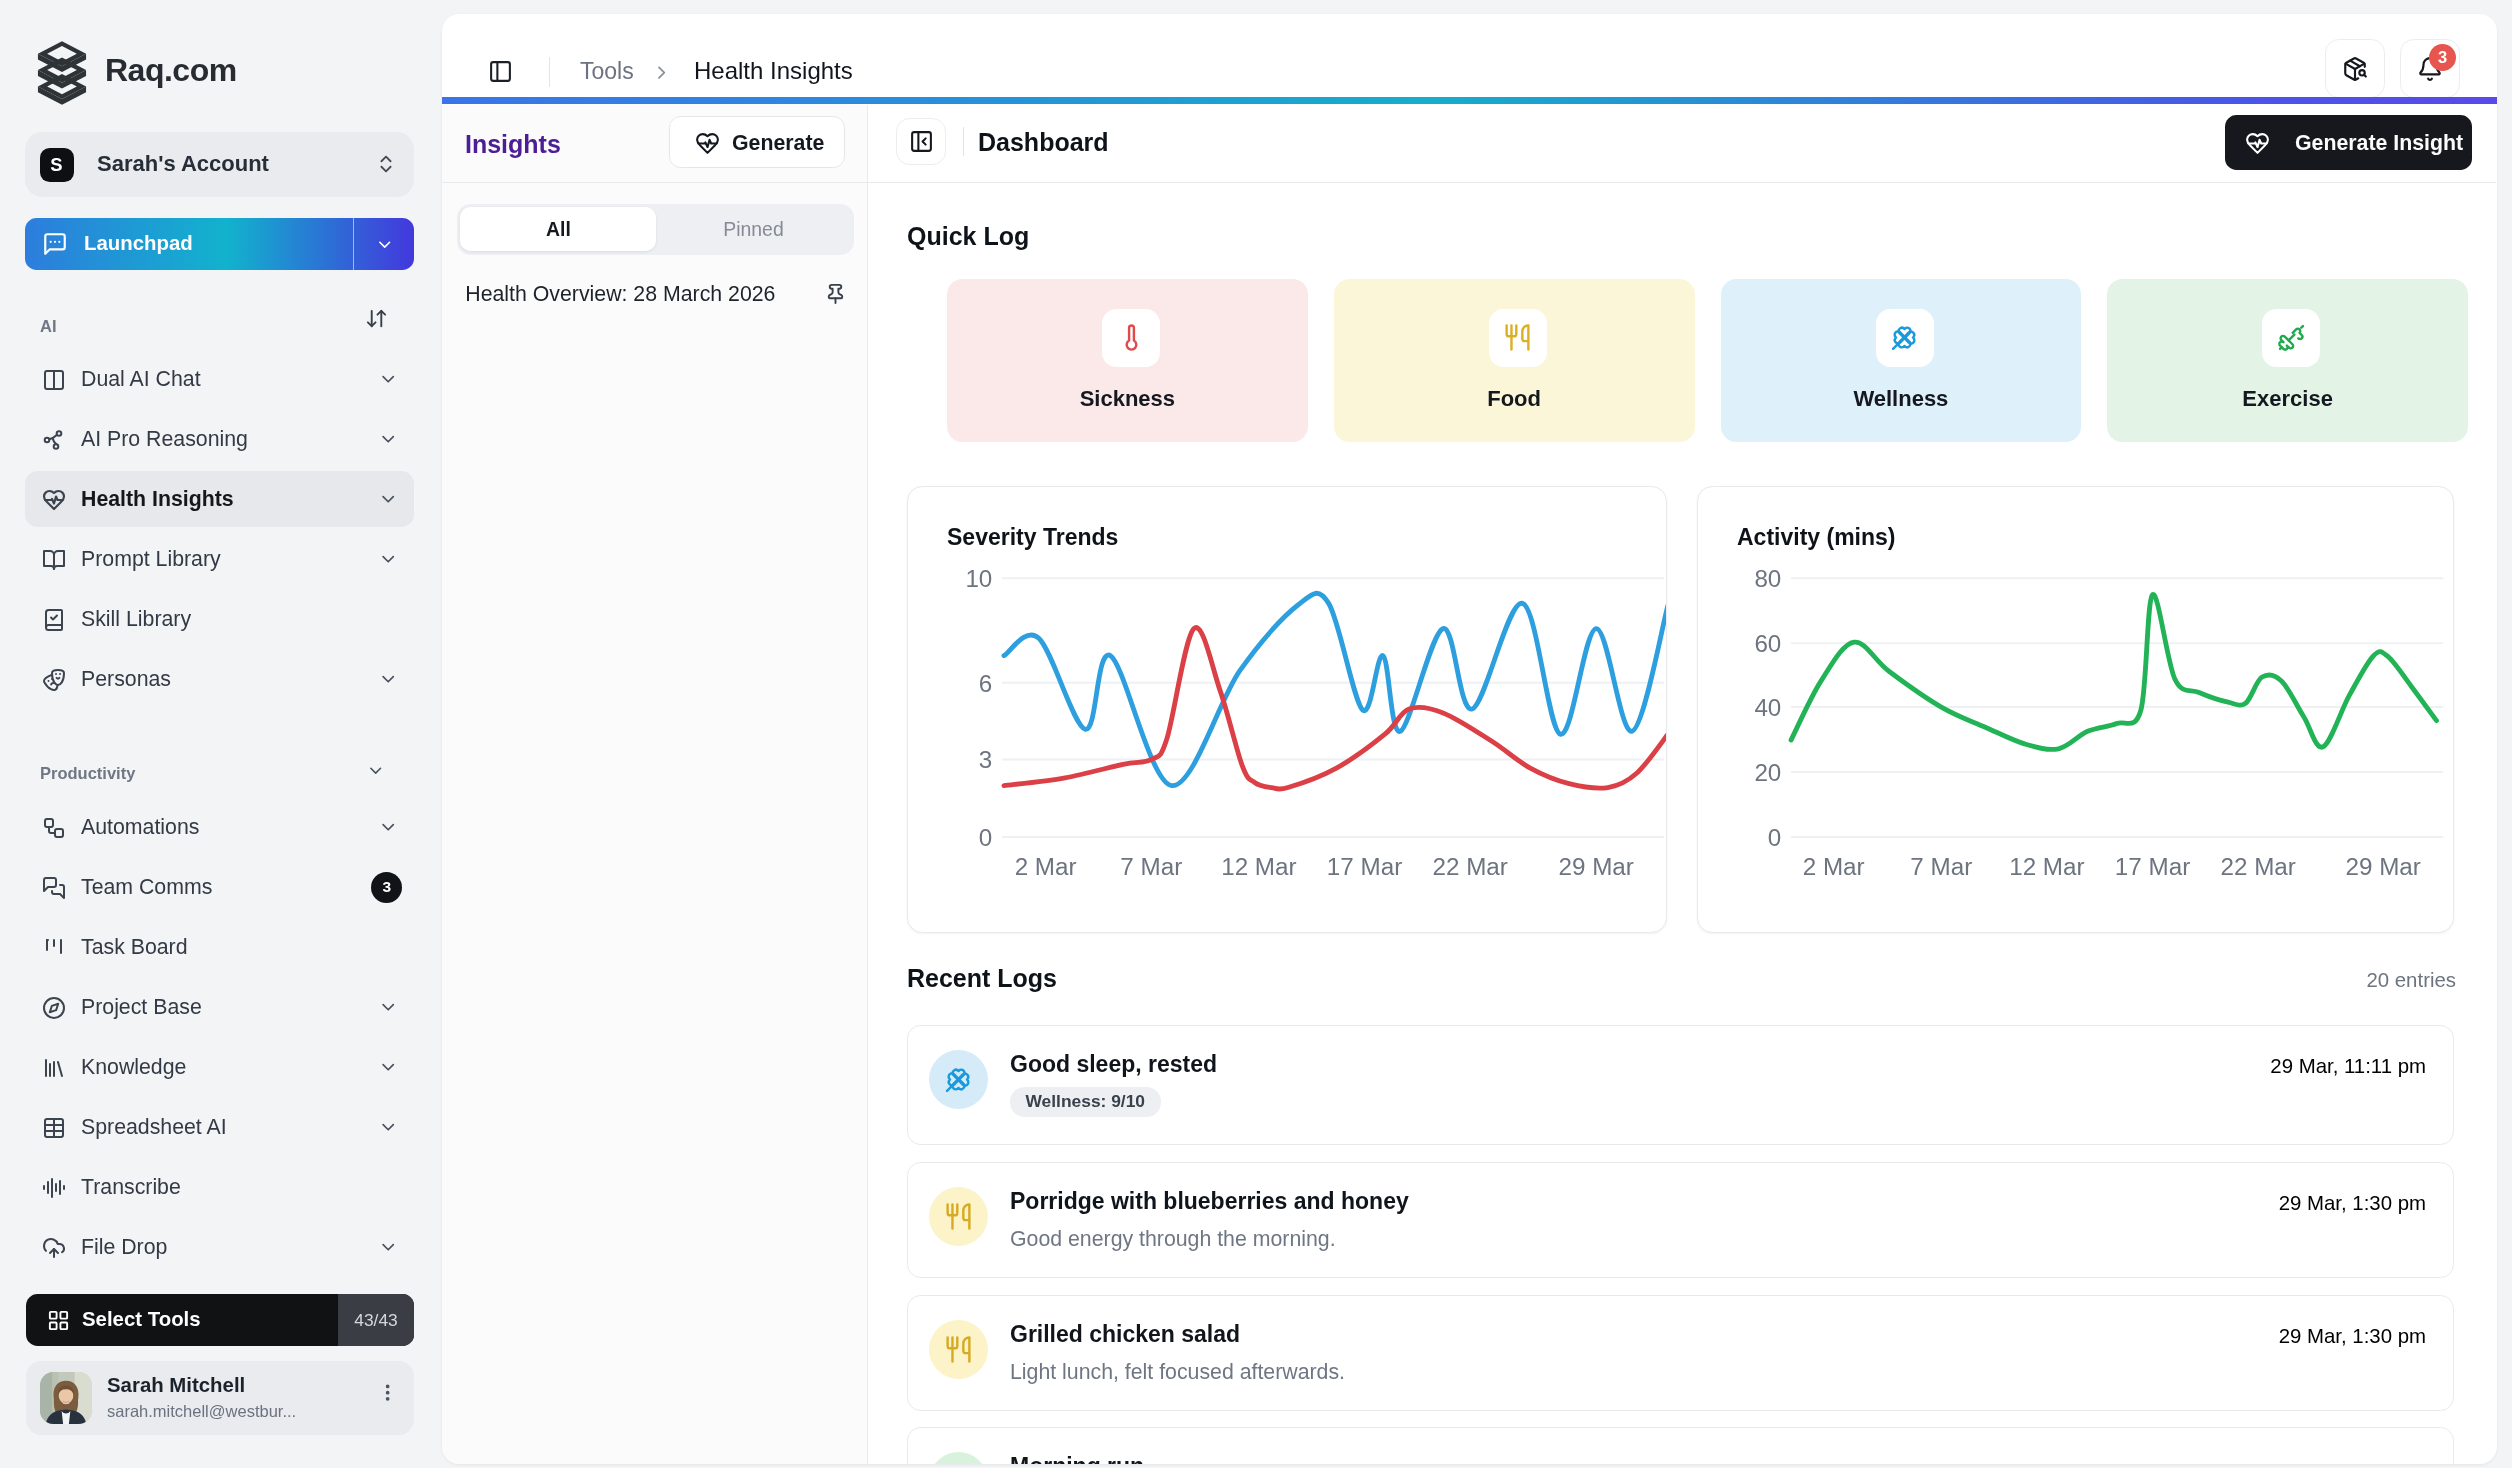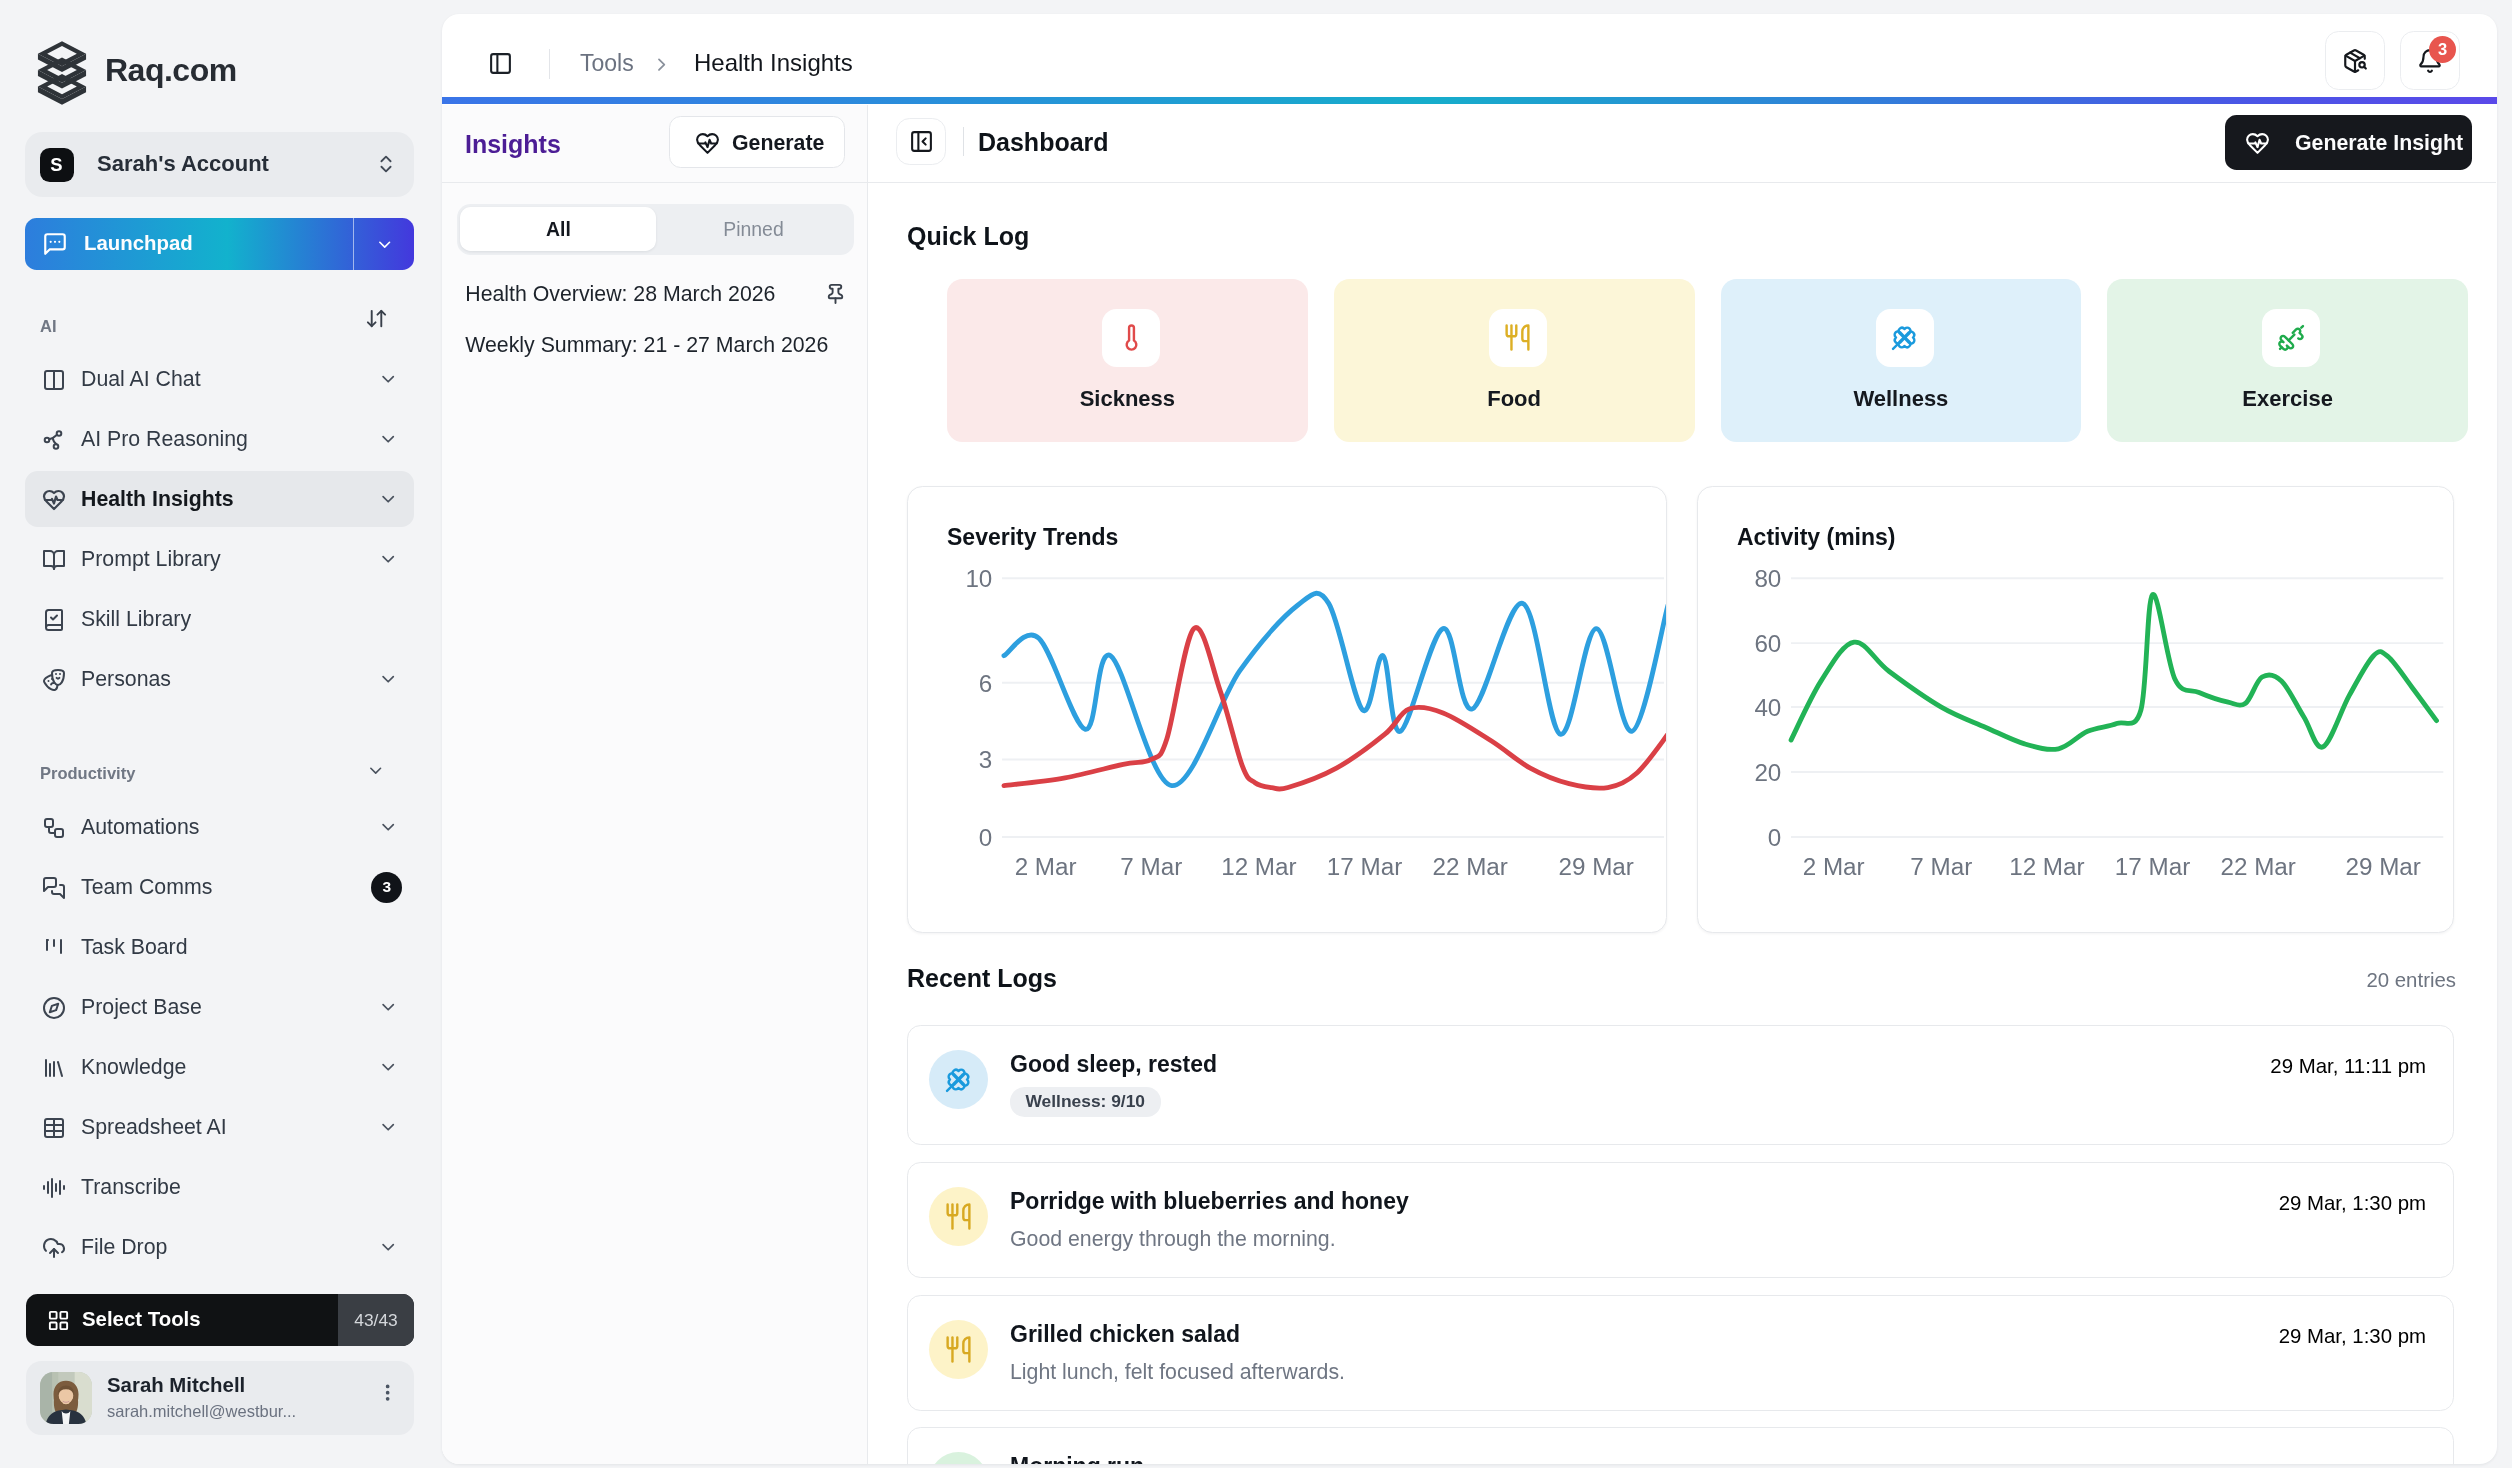--- a/index.html
+++ b/index.html
@@ -33,21 +33,21 @@
 .seltools .lbl { position:absolute; left:56px; top:13.6px; font-size:20.4px; font-weight:600; }
 .seltools .cnt { position:absolute; right:0; top:0; width:76px; height:52px; background:#3a3e44; color:#d4d7db; font-size:17.4px; display:flex; align-items:center; justify-content:center; }
 .usercard { left:26px; top:1361px; width:388px; height:74px; background:#e9ebee; border-radius:15.5px; }
 .usercard .av { position:absolute; left:13.6px; top:10.7px; width:52px; height:52px; border-radius:13.6px; overflow:hidden; }
 .usercard .nm { position:absolute; left:81px; top:12.6px; font-size:20.4px; font-weight:700; color:#1c222b; }
 .usercard .em { position:absolute; left:81px; top:41px; font-size:16.5px; color:#6b7280; }
 .usercard .dots { position:absolute; right:15.5px; top:21.3px; color:#4b5563; }
 
 
 .card { left:442px; top:13.6px; width:2055px; height:1450px; background:#fff; border-radius:17.4px; overflow:hidden; box-shadow:0 1px 2.9px rgba(16,24,40,.07); }
-.topbar { position:absolute; left:0; top:8px; width:100%; height:83px; }
+.topbar { position:absolute; left:0; top:16px; width:100%; height:83px; }
 .gradbar { position:absolute; left:0; top:83px; width:100%; height:7.8px; background:linear-gradient(90deg,#3a74e8 0%,#2693d8 28%,#16adcb 48%,#4a55e6 88%,#5a49e9 100%); }
 .ins-panel { position:absolute; left:0; top:91px; width:426px; height:1359px; background:#fbfbfc; border-right:1px solid #e8eaed; }
 .dash { position:absolute; left:426px; top:91px; width:1628px; height:1359px; }
 .btn-sq { border:1px solid #ebedf0; border-radius:13.6px; background:#fff; display:flex; align-items:center; justify-content:center; }
 .gen-btn { position:absolute; left:227px; top:11.6px; width:176px; height:52px; background:#fff; border:1px solid #e4e6ea; border-radius:11.6px; color:#14181f; }
 .gen-btn .t { position:absolute; left:62px; top:13.6px; font-size:21.3px; font-weight:600; }
 .tabs { position:absolute; left:14.5px; top:99px; width:397px; height:51px; background:#edeff2; border-radius:13.6px; }
 .tab-all { position:absolute; left:3.9px; top:3.9px; width:196px; height:44px; background:#fff; border-radius:10.7px; box-shadow:0 1px 2.9px rgba(16,24,40,.08); font-size:19.4px; font-weight:600; color:#14181f; display:flex; align-items:center; justify-content:center; }
 .tab-pin { position:absolute; left:200px; top:3.9px; width:194px; height:44px; font-size:19.4px; font-weight:500; color:#848b96; display:flex; align-items:center; justify-content:center; }
 .ins-row { position:absolute; left:7.8px; width:411px; height:48px; border-radius:9.7px; font-size:21.3px; color:#1d232b; }
@@ -430,23 +430,20 @@
         <div class="tab-pin">Pinned</div>
       </div>
     <div class="ins-row" style="top:165px;">
         <span class="t">Health Overview: 28 March 2026</span>
         <span class="pin">
           <svg class="ic" width="23" height="23" viewBox="0 0 24 24">
             <path d="M12 17v5"></path>
             <path d="M9 10.76a2 2 0 0 1-1.11 1.79l-1.78.9A2 2 0 0 0 5 15.24V16a1 1 0 0 0 1 1h12a1 1 0 0 0 1-1v-.76a2 2 0 0 0-1.11-1.79l-1.78-.9A2 2 0 0 1 15 10.76V7h1a2 2 0 0 0 0-4H8a2 2 0 0 0 0 4h1z"></path>
           </svg>
         </span>
-      </div>
-    <div class="ins-row" style="top:216px;">
-        <span class="t">Weekly Summary: 21 - 27 March 2026</span>
       </div>
   </div>
   <div class="dash">
     <div class="dh-btn btn-sq" style="color:#15181d;">
         <svg class="ic" width="25" height="25" viewBox="0 0 24 24">
           <rect width="18" height="18" x="3" y="3" rx="2"></rect>
           <path d="M9 3v18"></path>
           <path d="m16 15-3-3 3-3"></path>
         </svg>
       </div>

